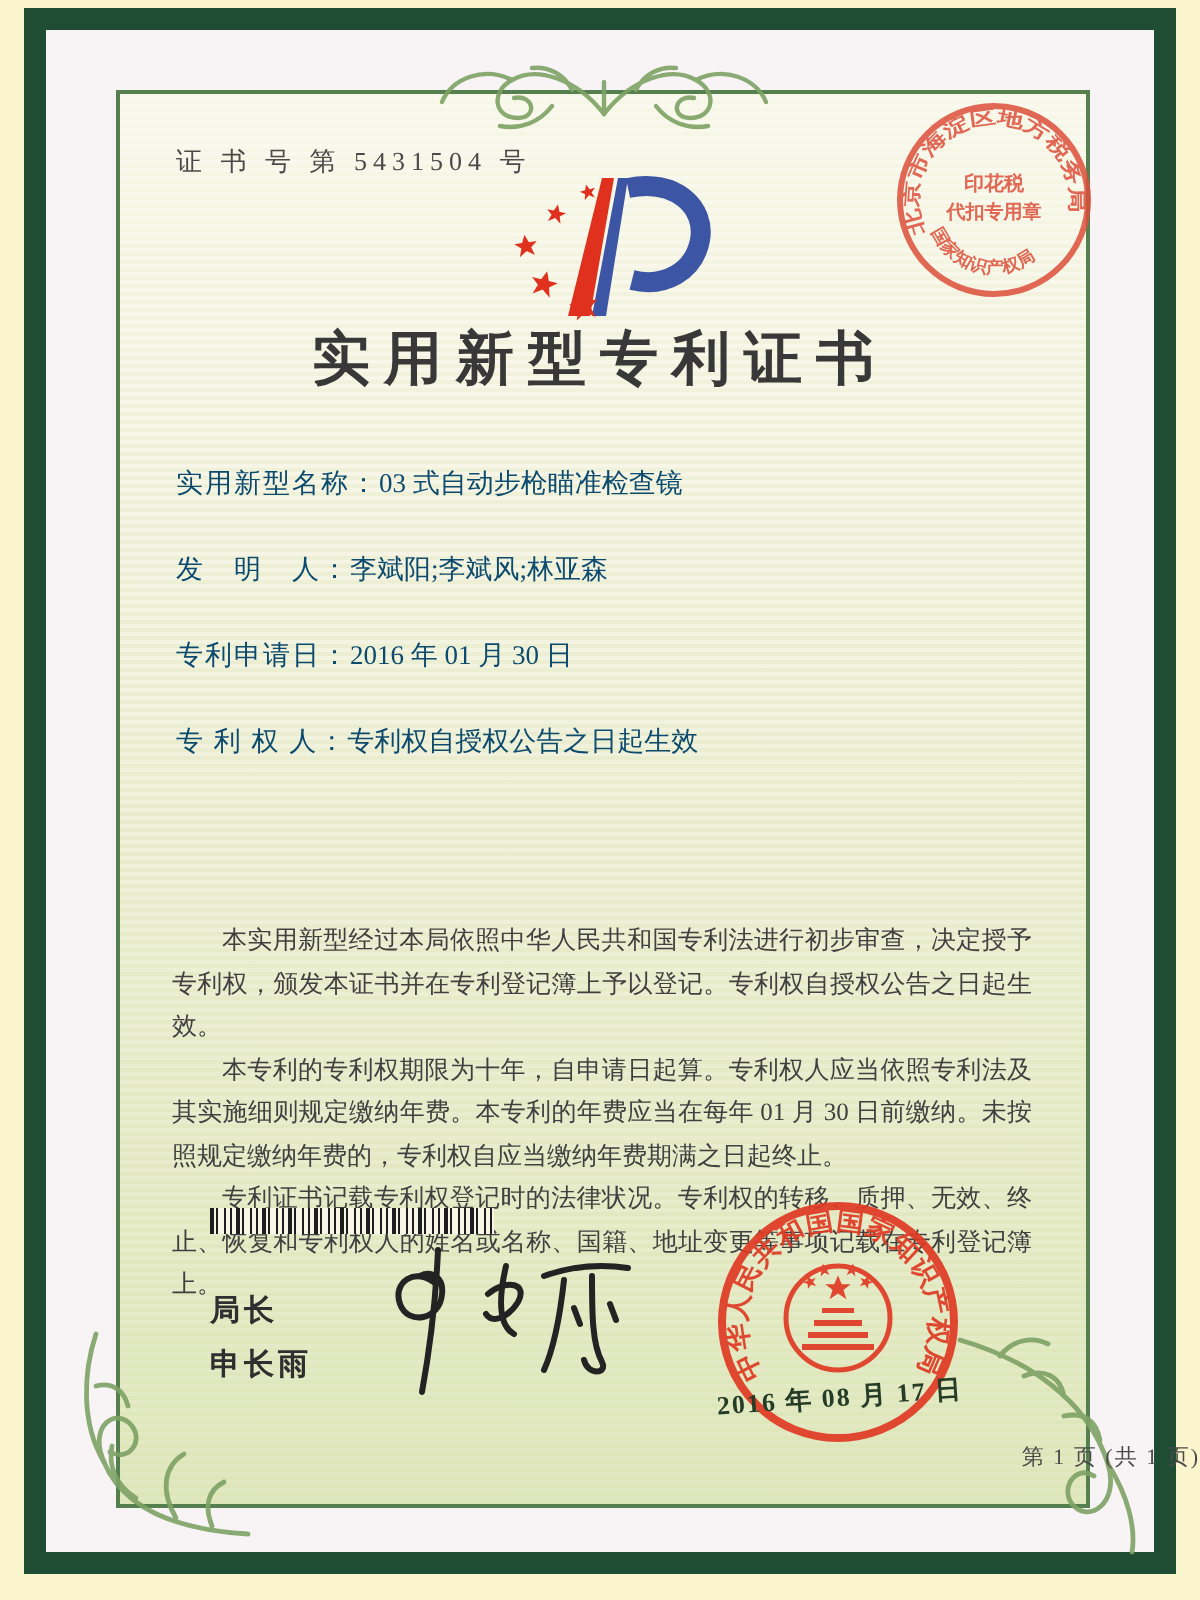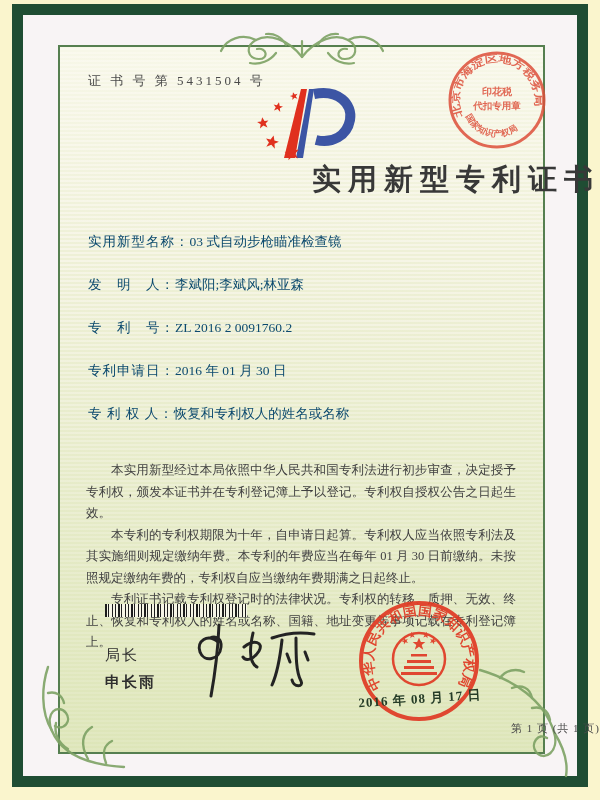--- a/index.html
+++ b/index.html
@@ -9,31 +9,31 @@
   .frame{position:absolute;left:12px;top:4px;right:12px;bottom:13px;
          border:11px solid #1f4d33;background:#f8f4f5;}
   
   .inner{position:absolute;left:58px;top:45px;width:483px;height:705px;
          border:2px solid #567f50;
          background:
            linear-gradient(180deg, rgba(252,251,242,.65) 0%, rgba(240,242,215,0) 30%, rgba(207,221,160,.55) 100%),
            repeating-linear-gradient(0deg,#eef0d6 0px,#eef0d6 2px,#f6f5e6 2px,#f6f5e6 4px);}
   .cert-no{position:absolute;left:88px;top:72px;font-size:13px;letter-spacing:3px;color:#4a4a4a;}
   .logo{position:absolute;left:250px;top:84px;width:112px;height:80px;}
-  .title{position:absolute;left:0;right:0;top:160px;text-align:right;
+  .title{position:absolute;left:0;right:0;top:160px;text-align:center;
          font-size:29px;letter-spacing:7px;color:#383838;font-weight:600;}
   .fields{position:absolute;left:88px;top:232px;width:420px;}
   .field-row{height:20px;line-height:20px;margin-bottom:23px;font-size:13.5px;color:#0c4a6e;white-space:nowrap;}
   .field-row .lab{letter-spacing:1px;}
   .paras{position:absolute;left:86px;top:460px;width:430px;font-size:12.5px;
          line-height:21.5px;color:#404040;text-align:justify;}
   .paras p{margin:0;text-indent:2em;}
   .barcode{position:absolute;left:105px;top:604px;width:142px;height:13px;
            background:repeating-linear-gradient(90deg,#1d1d1d 0 2px,#f6f5e6 2px 3px,#1d1d1d 3px 4px,#f6f5e6 4px 7px,#1d1d1d 7px 8px,#f6f5e6 8px 10px,#1d1d1d 10px 11px,#f6f5e6 11px 13px);}
-  .signer-title{position:absolute;left:105px;top:646px;font-size:15px;font-weight:400;color:#2f2f2f;
+  .signer-title{position:absolute;left:105px;top:646px;font-size:15px;font-weight:700;color:#2f2f2f;
                 font-family:"Liberation Sans","DejaVu Sans",sans-serif;letter-spacing:2px;text-align:center;}
   .signer-name{position:absolute;left:105px;top:673px;font-size:15px;font-weight:600;color:#2f2f2f;
                font-family:Liberation Serif, serif;letter-spacing:2px;}
   .signature{position:absolute;left:188px;top:620px;width:132px;height:82px;}
   .seal-main{position:absolute;left:357px;top:599px;width:124px;height:124px;opacity:.92;}
   .seal-date{position:absolute;left:358px;top:690px;width:124px;text-align:center;
              font-size:13px;font-weight:700;color:#253c27;letter-spacing:1px;
              transform:rotate(-4deg);}
   .seal-tax{position:absolute;left:444px;top:47px;width:106px;height:106px;opacity:.85;}
   .footer{position:absolute;left:0;right:0;top:721px;text-align:right;font-size:11px;color:#4a4a4a;letter-spacing:1px;}
@@ -100,27 +100,24 @@
   <div class="title">实用新型专利证书</div>
 
   <div class="fields">
     <div class="field-row">
       <span class="lab">实用新型名称：</span><span class="val">03 式自动步枪瞄准检查镜</span>
     </div>
     <div class="field-row">
       <span class="lab">发　明　人：</span><span class="val">李斌阳;李斌风;林亚森</span>
     </div>
     <div class="field-row">
-      <span class="lab">专　利　号：</span><span class="val">ZL 2016 2 0091760.2</span>
-    </div>
-    <div class="field-row">
       <span class="lab">专利申请日：</span><span class="val">2016 年 01 月 30 日</span>
     </div>
     <div class="field-row">
-      <span class="lab">专 利 权 人：</span><span class="val">恢复和专利权人的姓名或名称</span>
+      <span class="lab">专 利 权 人：</span><span class="val">专利权自授权公告之日起生效</span>
     </div>
   </div>
 
   <div class="paras">
     <p>本实用新型经过本局依照中华人民共和国专利法进行初步审查，决定授予专利权，颁发本证书并在专利登记簿上予以登记。专利权自授权公告之日起生效。</p>
     <p>本专利的专利权期限为十年，自申请日起算。专利权人应当依照专利法及其实施细则规定缴纳年费。本专利的年费应当在每年 01 月 30 日前缴纳。未按照规定缴纳年费的，专利权自应当缴纳年费期满之日起终止。</p>
     <p>专利证书记载专利权登记时的法律状况。专利权的转移、质押、无效、终止、恢复和专利权人的姓名或名称、国籍、地址变更等事项记载在专利登记簿上。</p>
   </div>
 
   <div class="barcode"></div>

